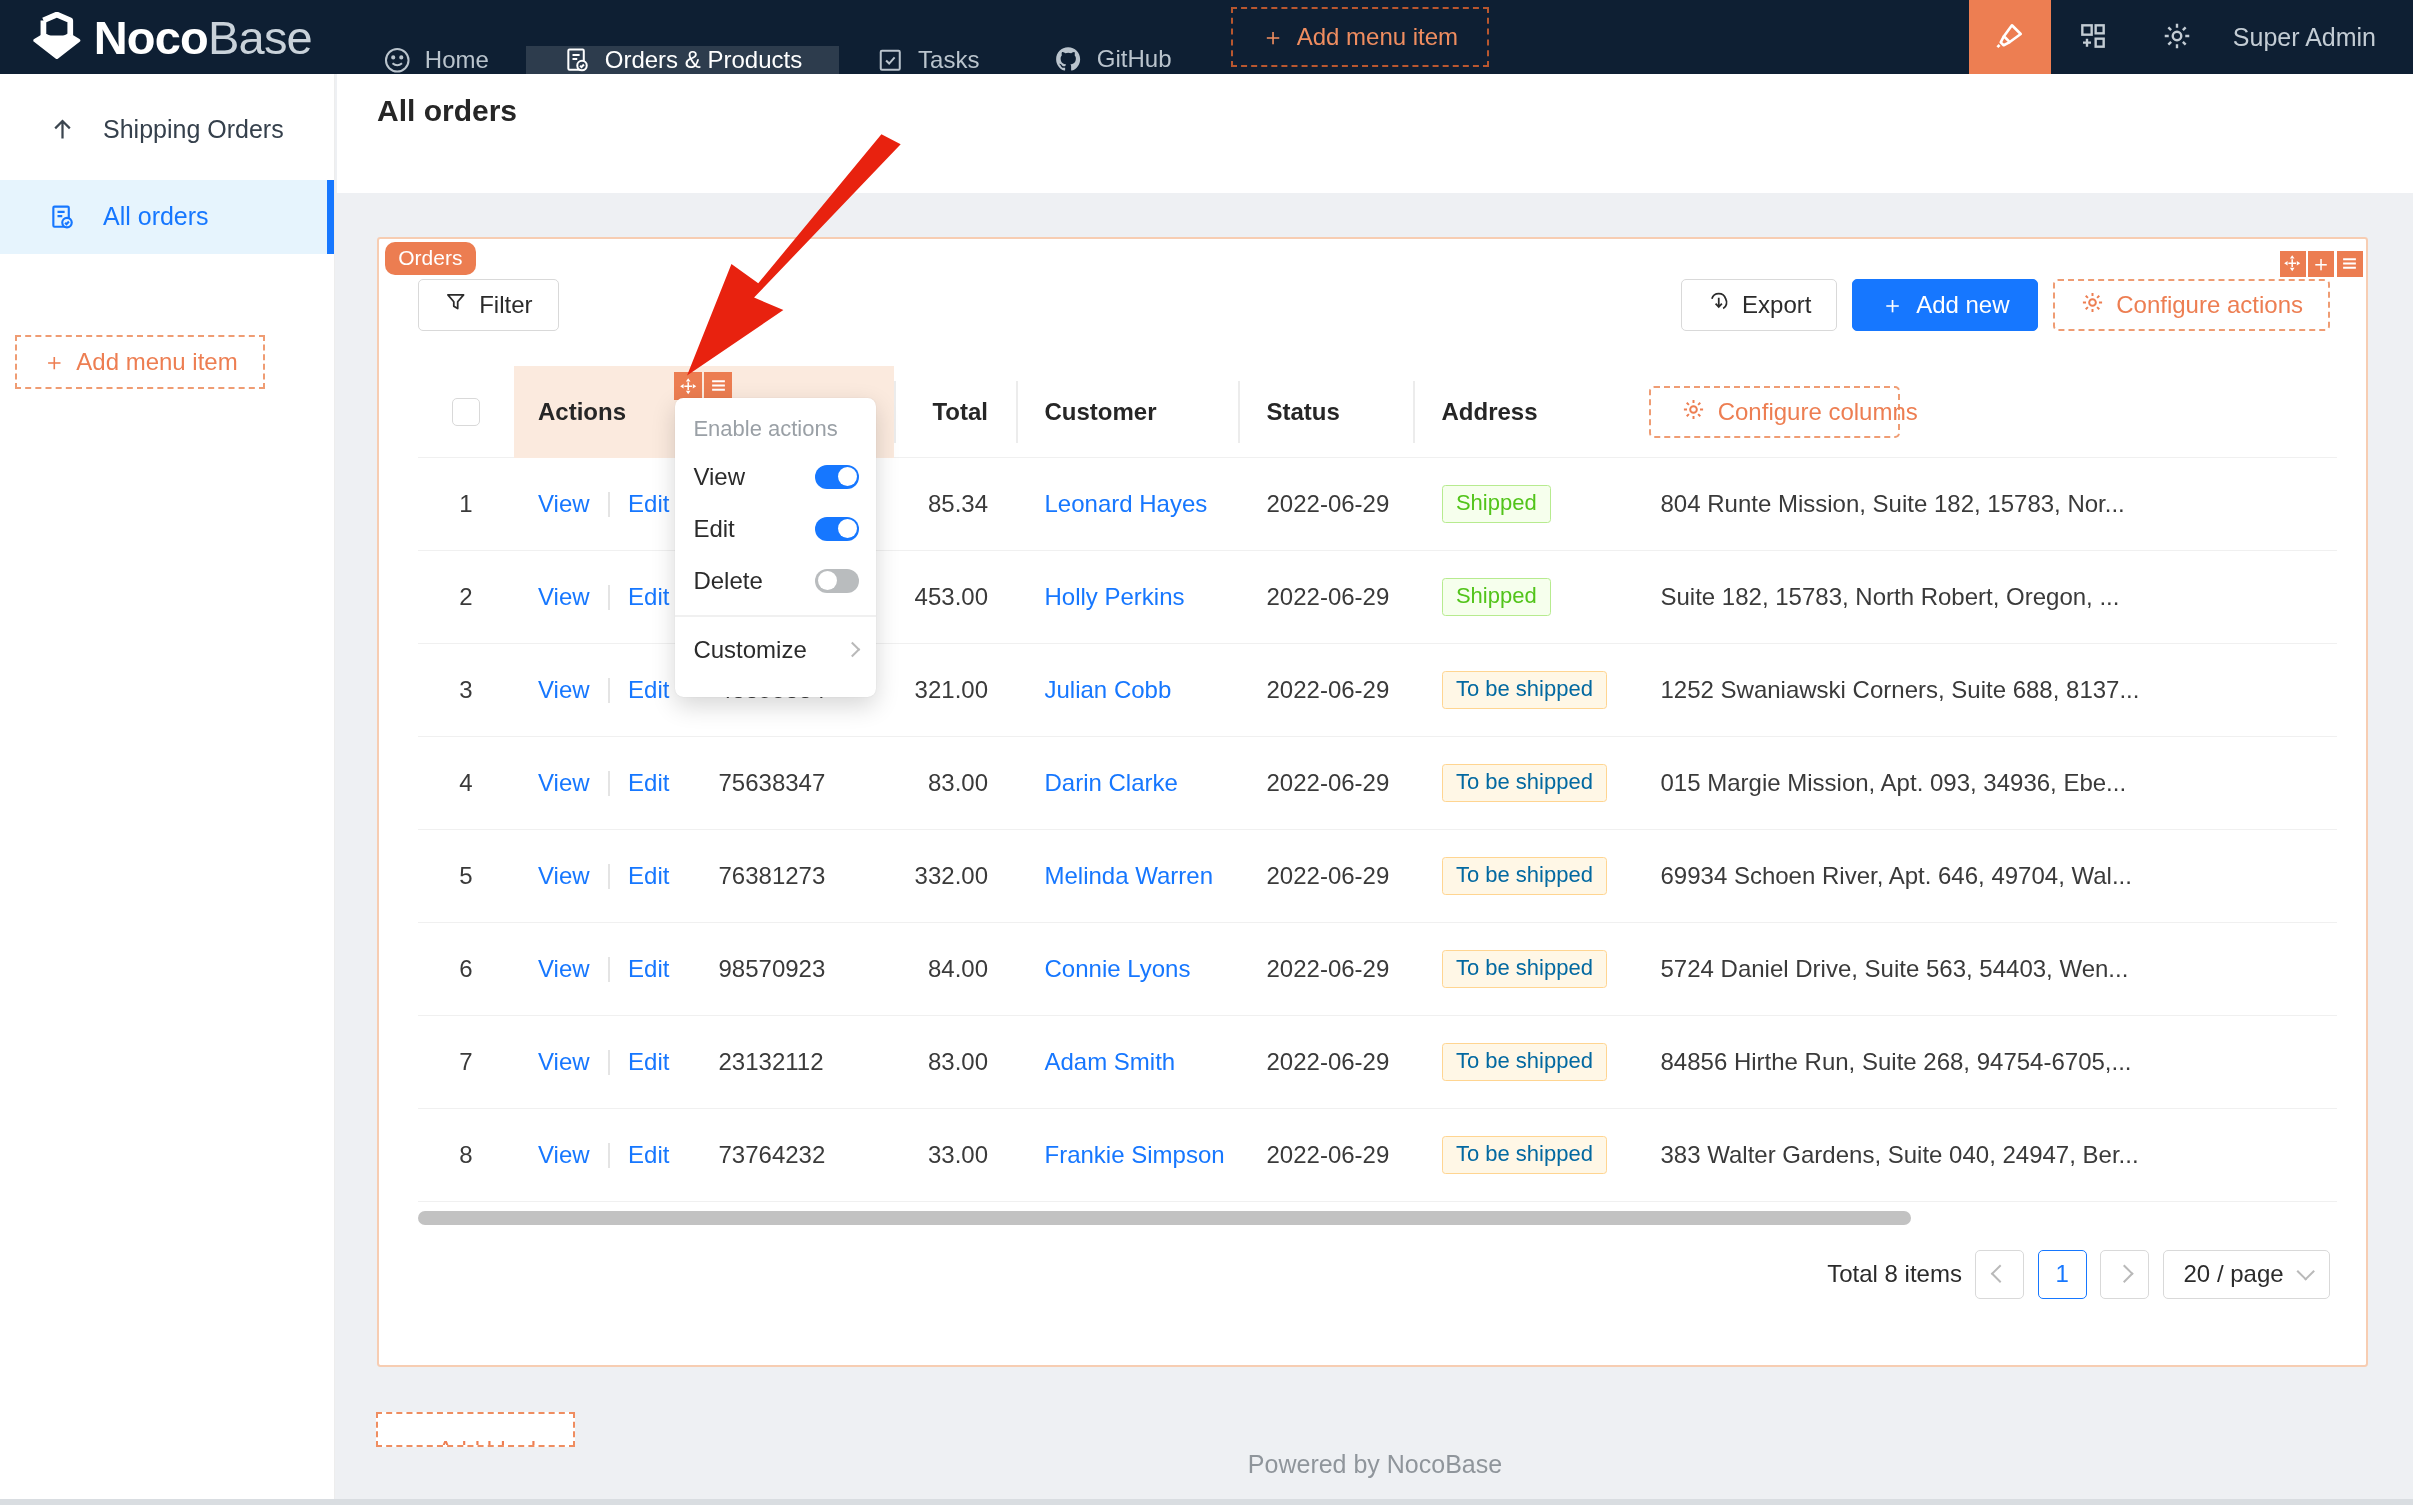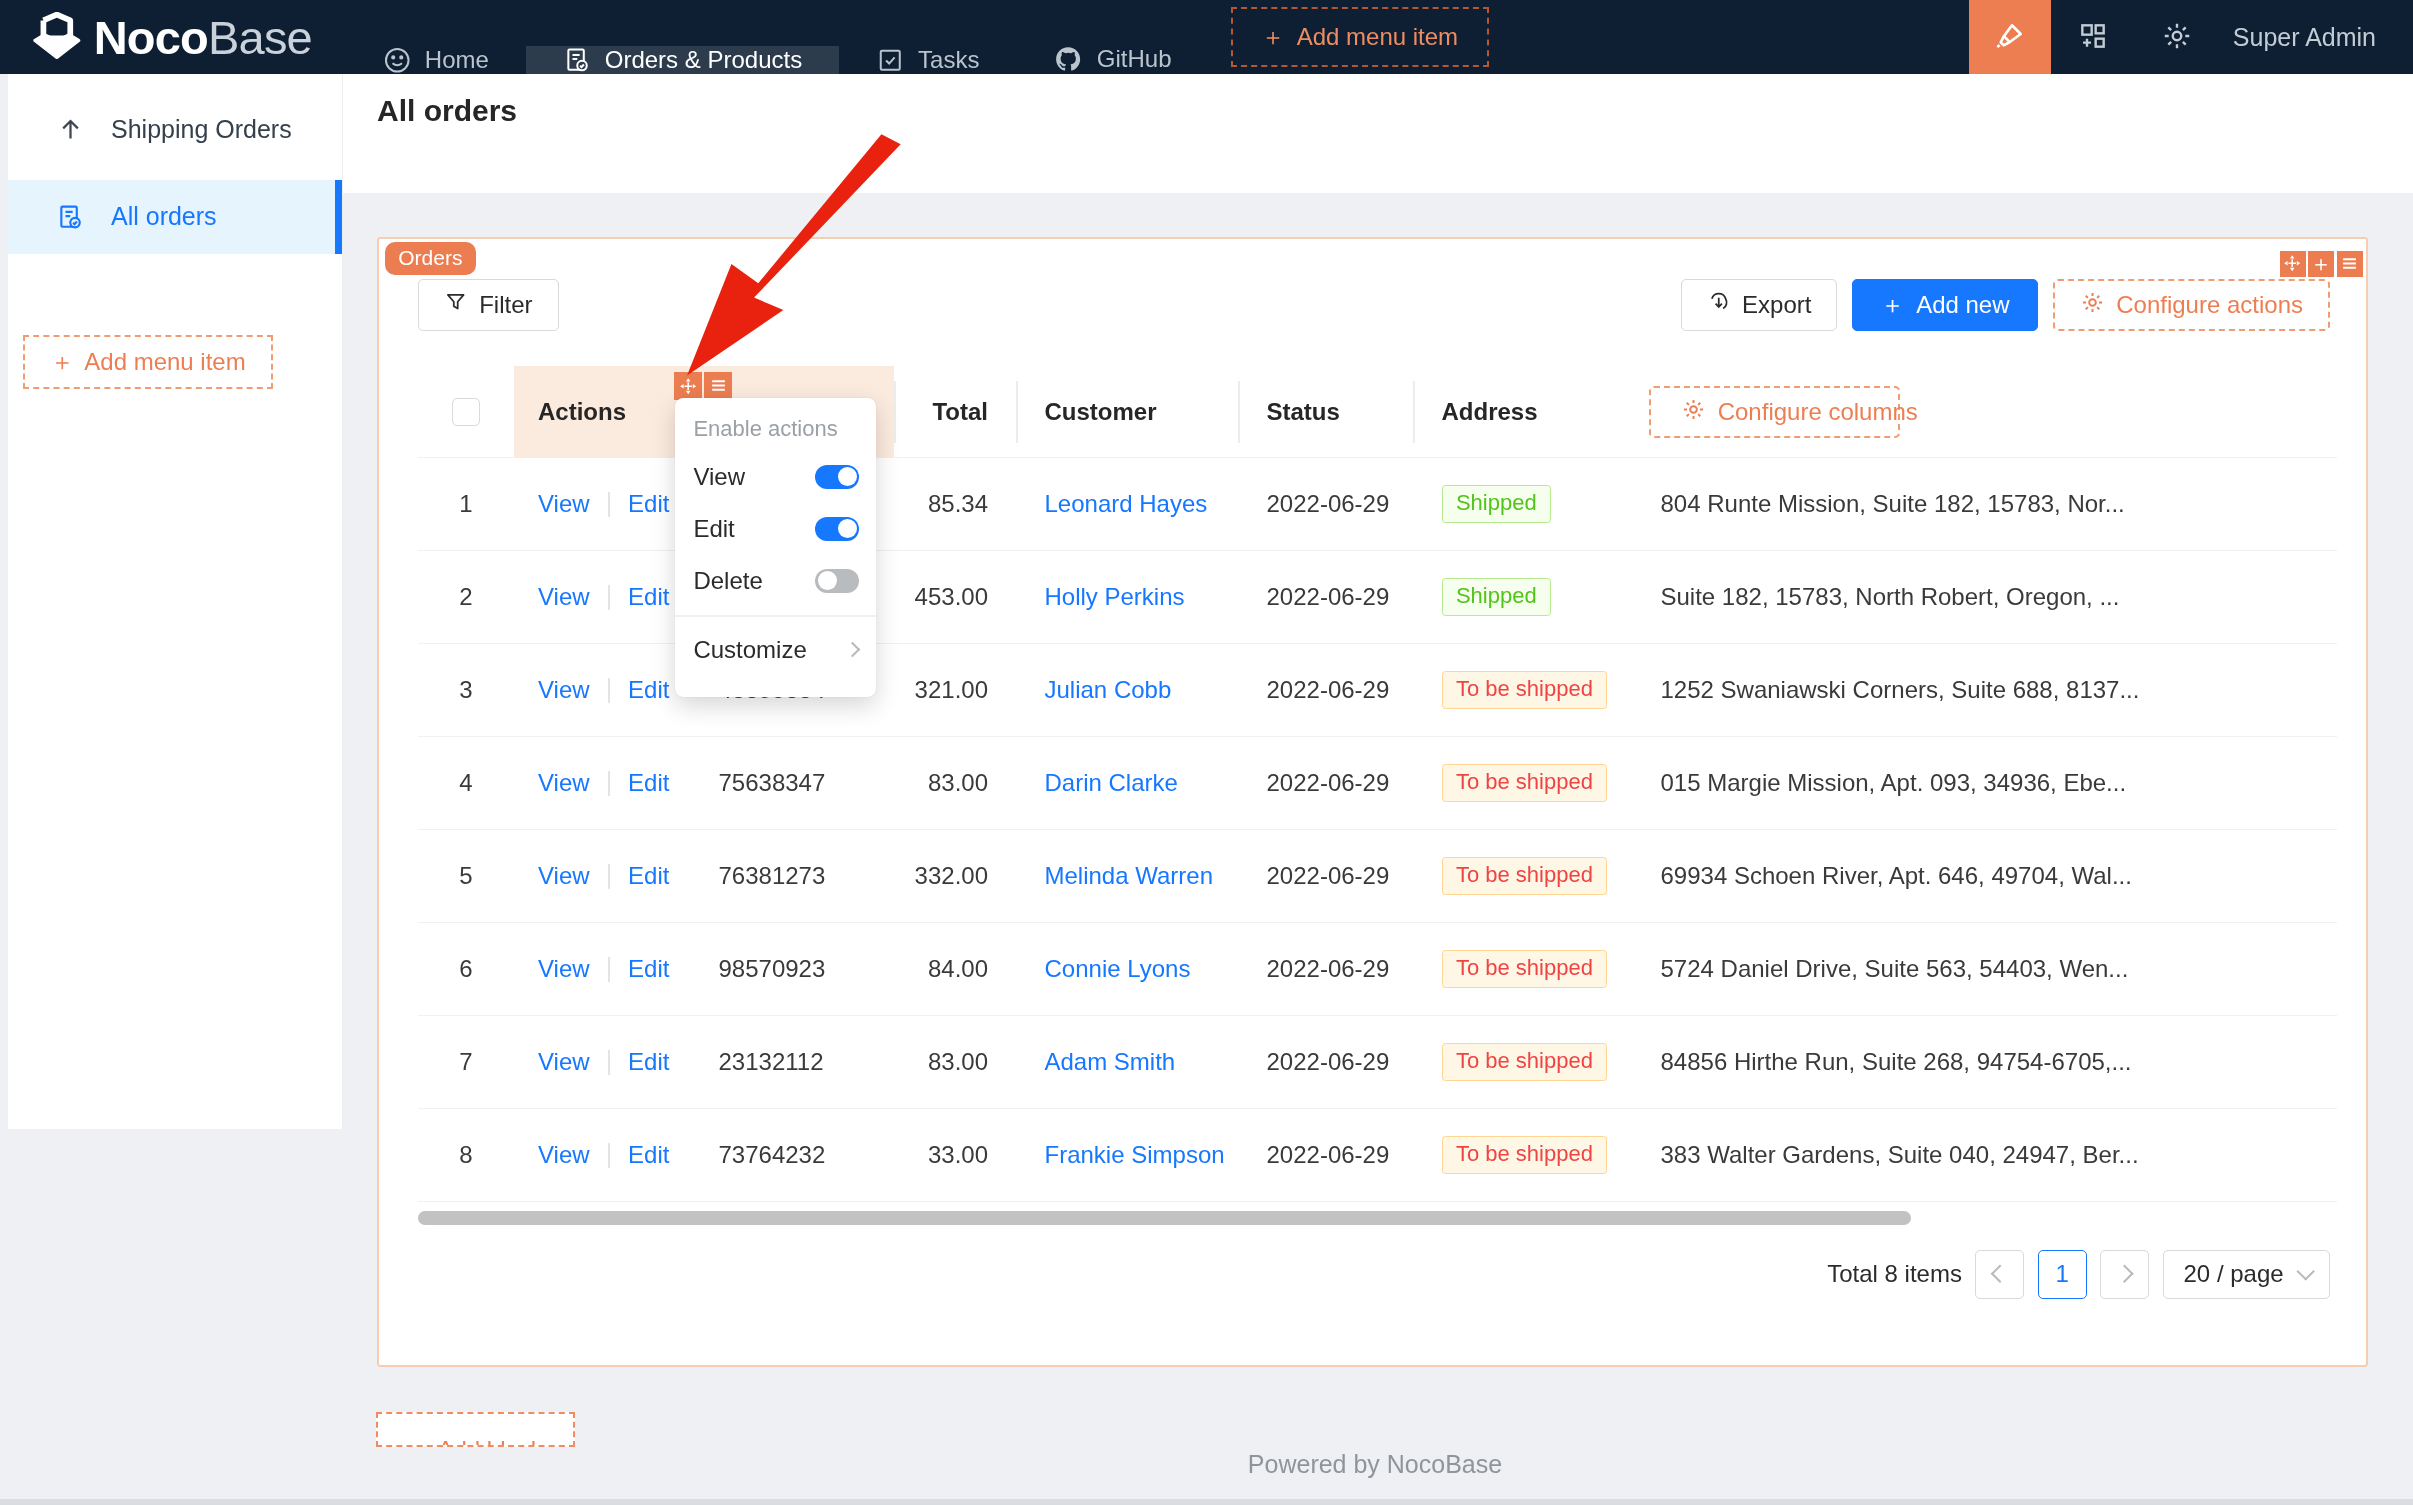--- a/index.html
+++ b/index.html
@@ -18,21 +18,21 @@
   .nav-item.active { background:rgba(255,255,255,0.13); color:#fff; }
   .nav-item svg { display:block; }
   .nav-additem { align-self:center; margin-left:22px; display:flex; align-items:center; gap:11.7px; border:2.5px dashed #b8572f; color:#ef8d60; font-size:24px; padding:11.7px 28.5px; cursor:pointer; }
   .nav-right { margin-left:auto; display:flex; align-items:center; }
   .nav-sq { width:82px; height:74px; display:flex; align-items:center; justify-content:center; cursor:pointer; }
   .nav-sq.orange { background:#ed7e52; }
   .nav-ic { width:84px; height:74px; display:flex; align-items:center; justify-content:center; color:#c3ccd4; cursor:pointer; }
   .nav-user { color:#c3ccd4; font-size:25px; padding:0 37px 0 13.4px; cursor:pointer; }
 
   
-  .sidebar { position:absolute; left:8px; top:74px; width:335px; height:1055px; background:#fff; border-right:1.7px solid #ededed; z-index:10; }
+  .sidebar { position:absolute; left:0; top:74px; width:335px; height:1431px; background:#fff; border-right:1.7px solid #ededed; z-index:10; }
   .side-item { position:relative; height:74px; display:flex; align-items:center; gap:22px; padding-left:44px; font-size:25px; color:#35404c; cursor:pointer; }
   .side-item .sic { width:37px; display:flex; justify-content:center; color:#3c4650; }
   .side-item.selected { background:#e6f4fd; color:#1677ff; }
   .side-item.selected .sic { color:#1677ff; }
   .side-item.selected::after { content:""; position:absolute; right:0; top:0; bottom:0; width:6.7px; background:#1677ff; }
   .side-add { position:absolute; left:15px; top:261px; width:250px; height:54px; border:2.5px dashed #ef9c73; color:#ed7e52; font-size:24px; display:flex; align-items:center; justify-content:center; gap:10px; cursor:pointer; background:#fff; }
 
   
   .main { position:absolute; left:337px; top:74px; right:0; bottom:0; }
   .page-head { background:#fff; height:119px; padding:20px 0 0 40px; }
@@ -64,21 +64,21 @@
   .thead .hd { position:relative; height:92px; display:flex; align-items:center; }
   .thead .hd.dvl::before { content:""; position:absolute; left:0; top:15px; bottom:15px; width:1.7px; background:#ececec; }
   .thead .c.tot { display:flex; justify-content:flex-end; align-items:center; }
   .hd-actions { position:relative; background:#fbeade; height:92px; display:flex; align-items:center; padding-left:24px; }
   .hd-actions .dsq-wrap { position:absolute; top:5.9px; right:0.8px; display:flex; gap:1.7px; }
   .hd-actions .dsq { width:28px; height:28px; }
   a.blue { color:#1677ff; text-decoration:none; cursor:pointer; }
   .vd { display:inline-block; width:1.7px; height:25px; background:#e4e4e4; margin:0 18.4px; vertical-align:-5px; }
   .badge { display:inline-block; font-size:22px; padding:5px 13.4px 6.7px; border-radius:3.4px; line-height:1.1; }
   .badge.green { color:#52c41a; background:#f6ffed; border:1.7px solid #b7eb8f; }
-  .badge.orange { color:#ef4444; background:#fff7e6; border:1.7px solid #ffd591; }
+  .badge.orange { color:#0369a1; background:#fff7e6; border:1.7px solid #ffd591; }
   .cfgcol { position:relative; height:92px; overflow:hidden; }
   .cfgcol .btn { position:absolute; left:17px; top:20px; width:251px; justify-content:flex-start; padding-left:30px; }
   .checkbox { width:28px; height:28px; border:1.7px solid #d9d9d9; border-radius:5px; background:#fff; display:inline-block; cursor:pointer; }
 
   
   .hscroll { position:absolute; left:39px; top:972px; width:1493px; height:14.2px; background:#c2c2c2; border-radius:7.5px; }
 
   
   .pager { position:absolute; right:36px; top:1010px; height:50px; display:flex; align-items:center; gap:13.4px; font-size:24px; color:#2b2b2b; }
   .pbtn { width:49px; height:49px; border:1.7px solid #d9d9d9; border-radius:5px; background:#fff; display:flex; align-items:center; justify-content:center; color:#b9b9b9; cursor:pointer; }

